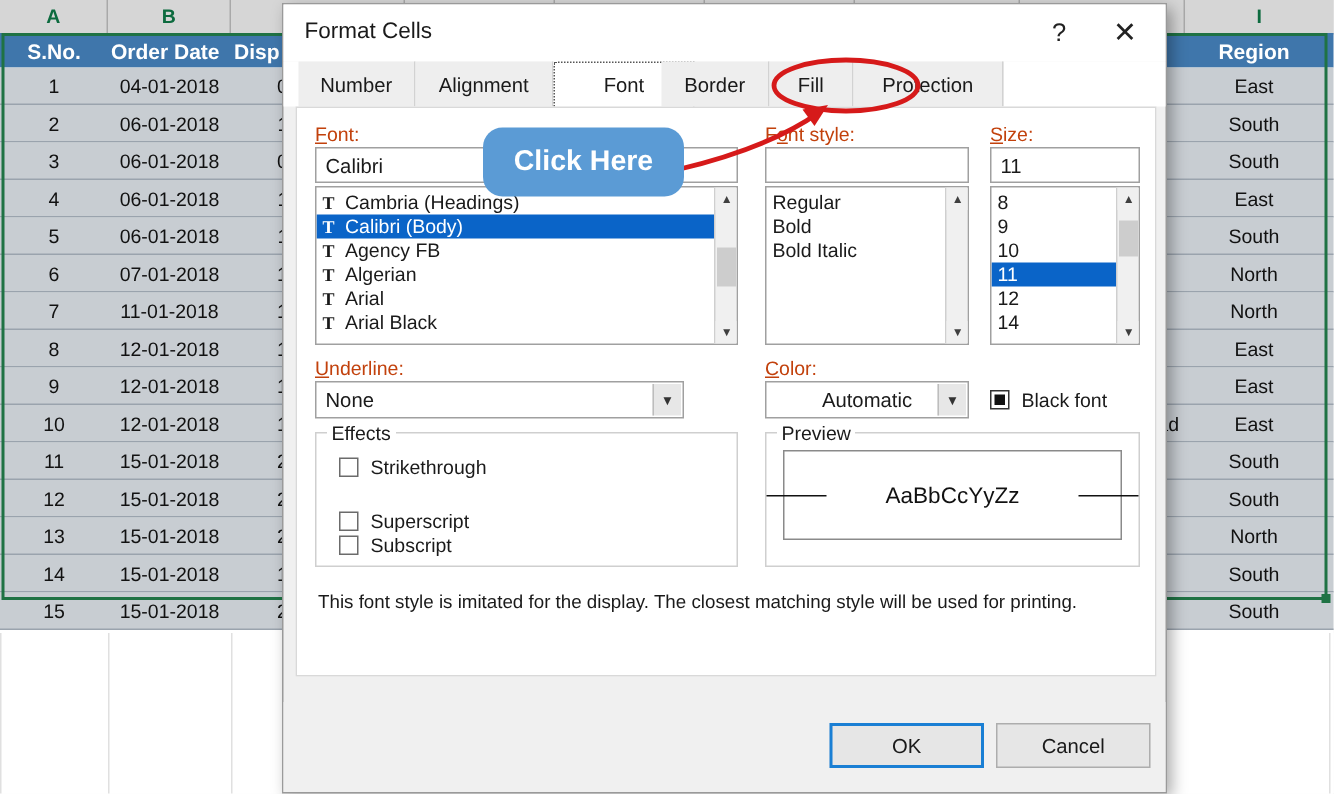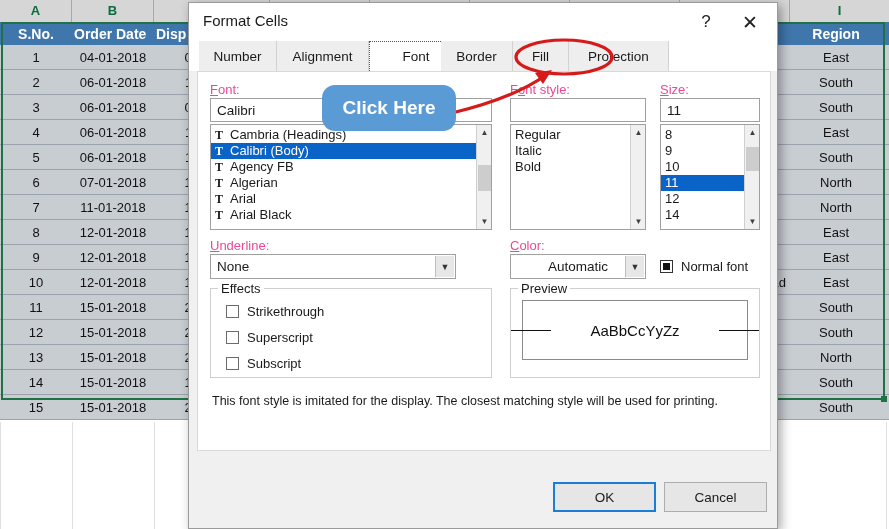--- a/index.html
+++ b/index.html
@@ -63,21 +63,21 @@
 
   
   .tabstrip{position:absolute;left:0;top:38px;width:100%;height:30px;background:#ffffff;}
   .tab{position:absolute;top:0;height:30px;display:flex;align-items:center;justify-content:center;
        font-size:13.5px;color:#1a1a1a;background:#eeeeee;border-right:1px solid #d2d2d2;box-sizing:border-box;}
   .tab.active{background:#ffffff;border:1px dotted #555;border-bottom:none;}
 
   
   .panel{position:absolute;left:8px;top:68px;width:574px;height:380px;background:#ffffff;border:1px solid #d9d9d9;box-sizing:border-box;}
 
-  .lbl{position:absolute;font-size:13px;color:#ec4899;}
+  .lbl{position:absolute;font-size:13px;color:#c2410c;}
   .lbl u{text-decoration:underline;}
 
   .tbox{position:absolute;background:#ffffff;border:1px solid #a0a0a0;box-sizing:border-box;
         font-size:13.5px;color:#1a1a1a;display:flex;align-items:center;padding-left:6px;}
 
   .listbox{position:absolute;background:#ffffff;border:1px solid #a0a0a0;box-sizing:border-box;overflow:hidden;}
   .litem{position:relative;height:16px;line-height:16px;font-size:13px;color:#1a1a1a;padding-left:4px;
          display:flex;align-items:center;white-space:nowrap;box-sizing:border-box;}
   .litem.sel{background:#0a64c8;color:#ffffff;}
   .ticon{display:inline-block;width:15px;font-size:12px;font-family:"Liberation Serif", serif;font-weight:bold;}
@@ -317,24 +317,24 @@
     </div>
 
     <div class="lbl" style="left:312px;top:10px;">F<u>o</u>nt style:</div>
     <div class="tbox" style="left:312px;top:26px;width:136px;height:24px;"></div>
     <div class="listbox" style="left:312px;top:52px;width:136px;height:106px;">
       <div id="style-items" style="position:absolute;left:0;top:2px;width:120px;">
           <div class="litem">
             <span>Regular</span>
           </div>
           <div class="litem">
-            <span>Italic</span>
-          </div>
-          <div class="litem">
             <span>Bold</span>
+          </div>
+          <div class="litem">
+            <span>Bold Italic</span>
           </div>
         </div>
       <div class="sb">
         <div class="sb-arrow sb-up">▲</div>
         <div class="sb-arrow sb-dn">▼</div>
       </div>
     </div>
 
     <div class="lbl" style="left:462px;top:10px;"><u>S</u>ize:</div>
     <div class="tbox" style="left:462px;top:26px;width:100px;height:24px;">11</div>
@@ -375,30 +375,30 @@
     <div class="lbl" style="left:312px;top:166px;"><u>C</u>olor:</div>
     <div class="tbox" style="left:312px;top:182px;width:136px;height:25px;justify-content:center;padding-left:0;">
       <span>Automatic</span>
       <span class="combo-btn">▼</span>
     </div>
 
     <div class="chk-row" style="left:462px;top:187px;">
       <span class="chk filled">
           <i></i>
         </span>
-      <span>Normal font</span>
+      <span>Black font</span>
     </div>
 
     <div class="group" style="left:12px;top:216px;width:282px;height:90px;"></div>
     <div class="group-lbl" style="left:20px;top:209px;">Effects</div>
     <div class="chk-row" style="left:28px;top:232px;">
       <span class="chk"></span>
       <span>Strikethrough</span>
     </div>
-    <div class="chk-row" style="left:28px;top:258px;">
+    <div class="chk-row" style="left:28px;top:268px;">
       <span class="chk"></span>
       <span>Superscript</span>
     </div>
     <div class="chk-row" style="left:28px;top:284px;">
       <span class="chk"></span>
       <span>Subscript</span>
     </div>
 
     <div class="group" style="left:312px;top:216px;width:250px;height:90px;"></div>
     <div class="group-lbl" style="left:320px;top:209px;">Preview</div>

